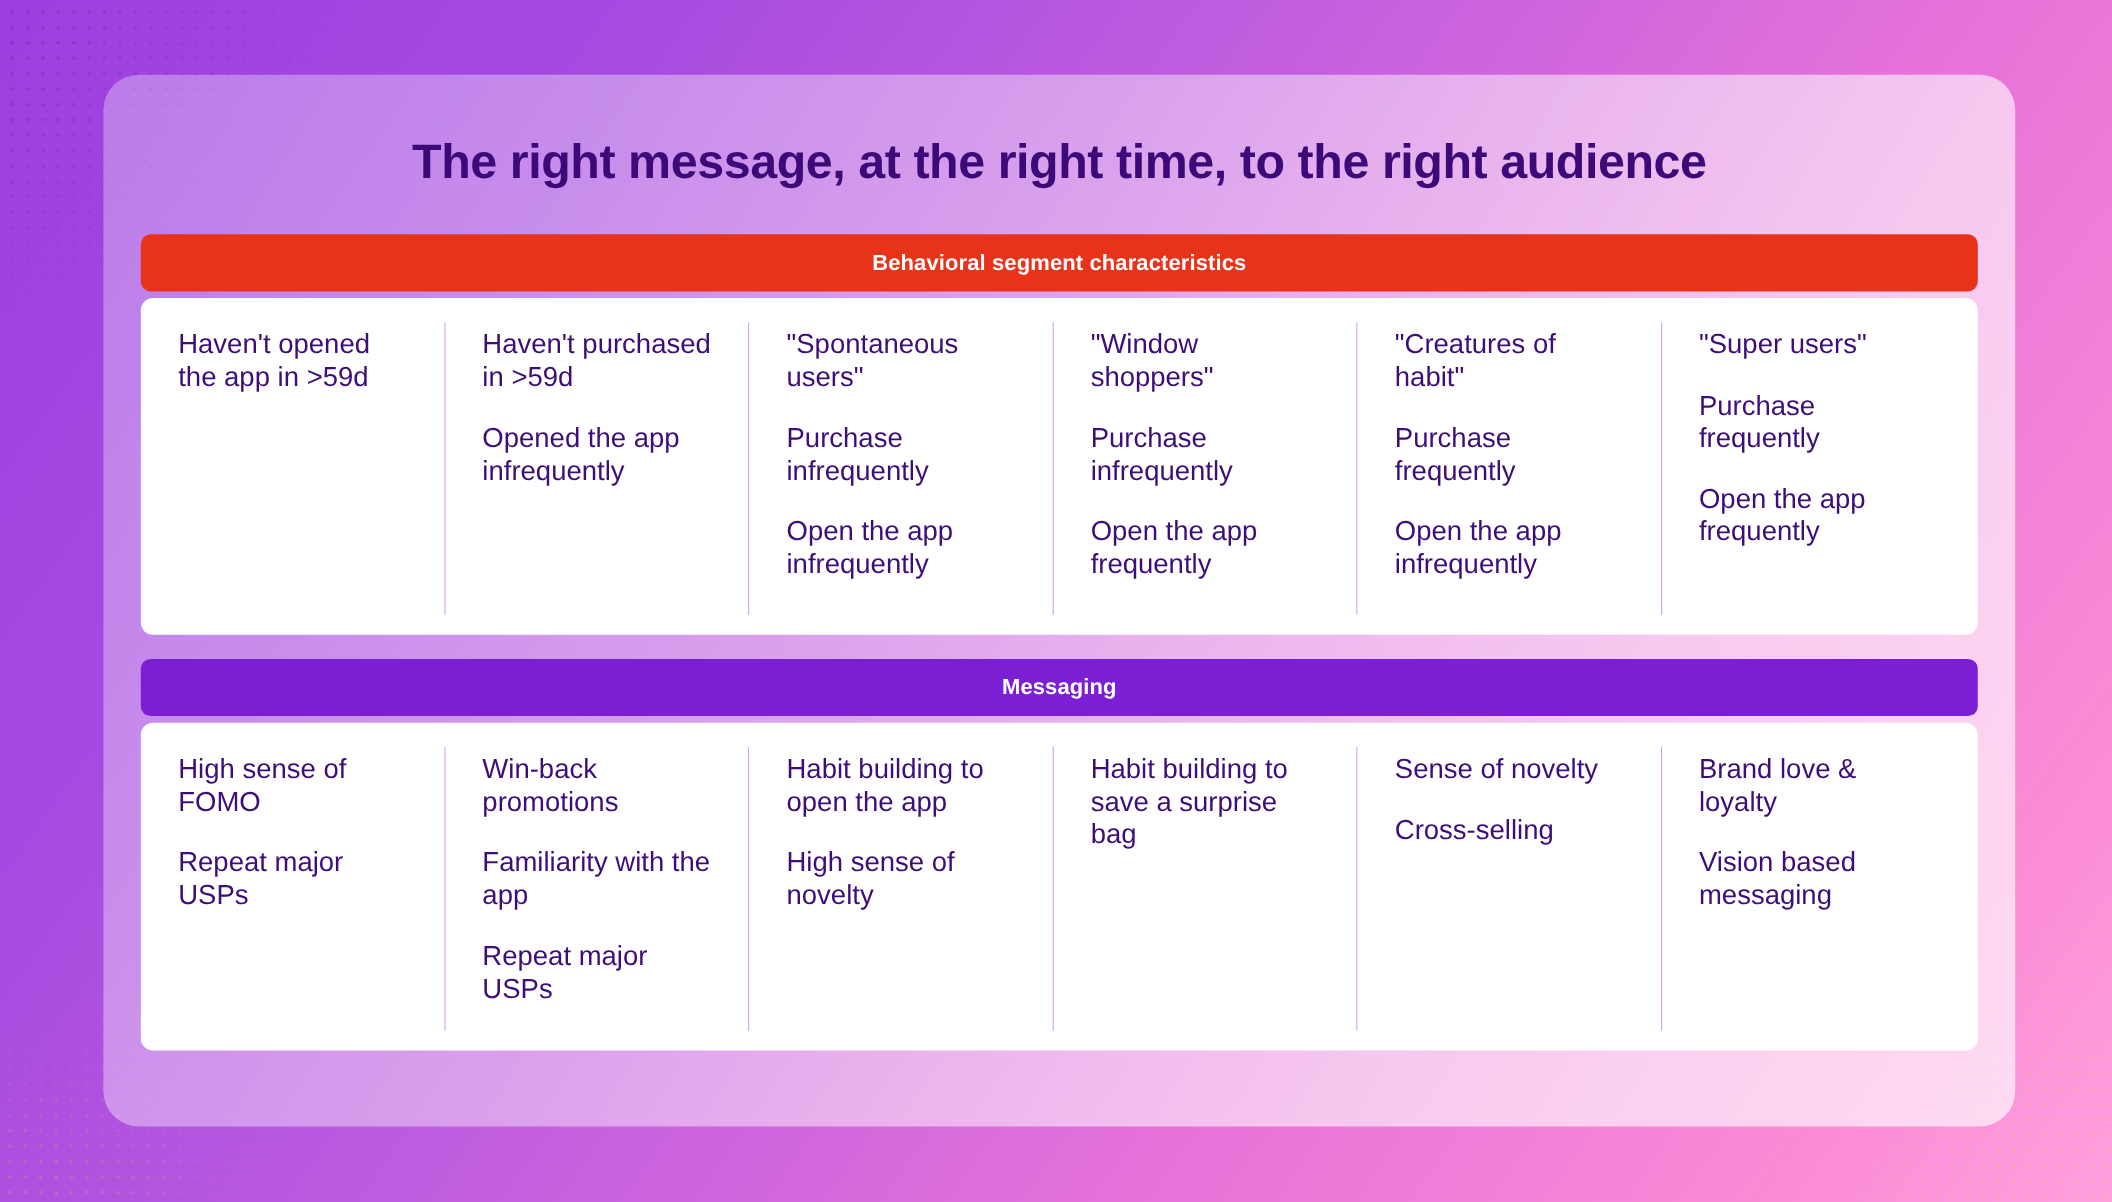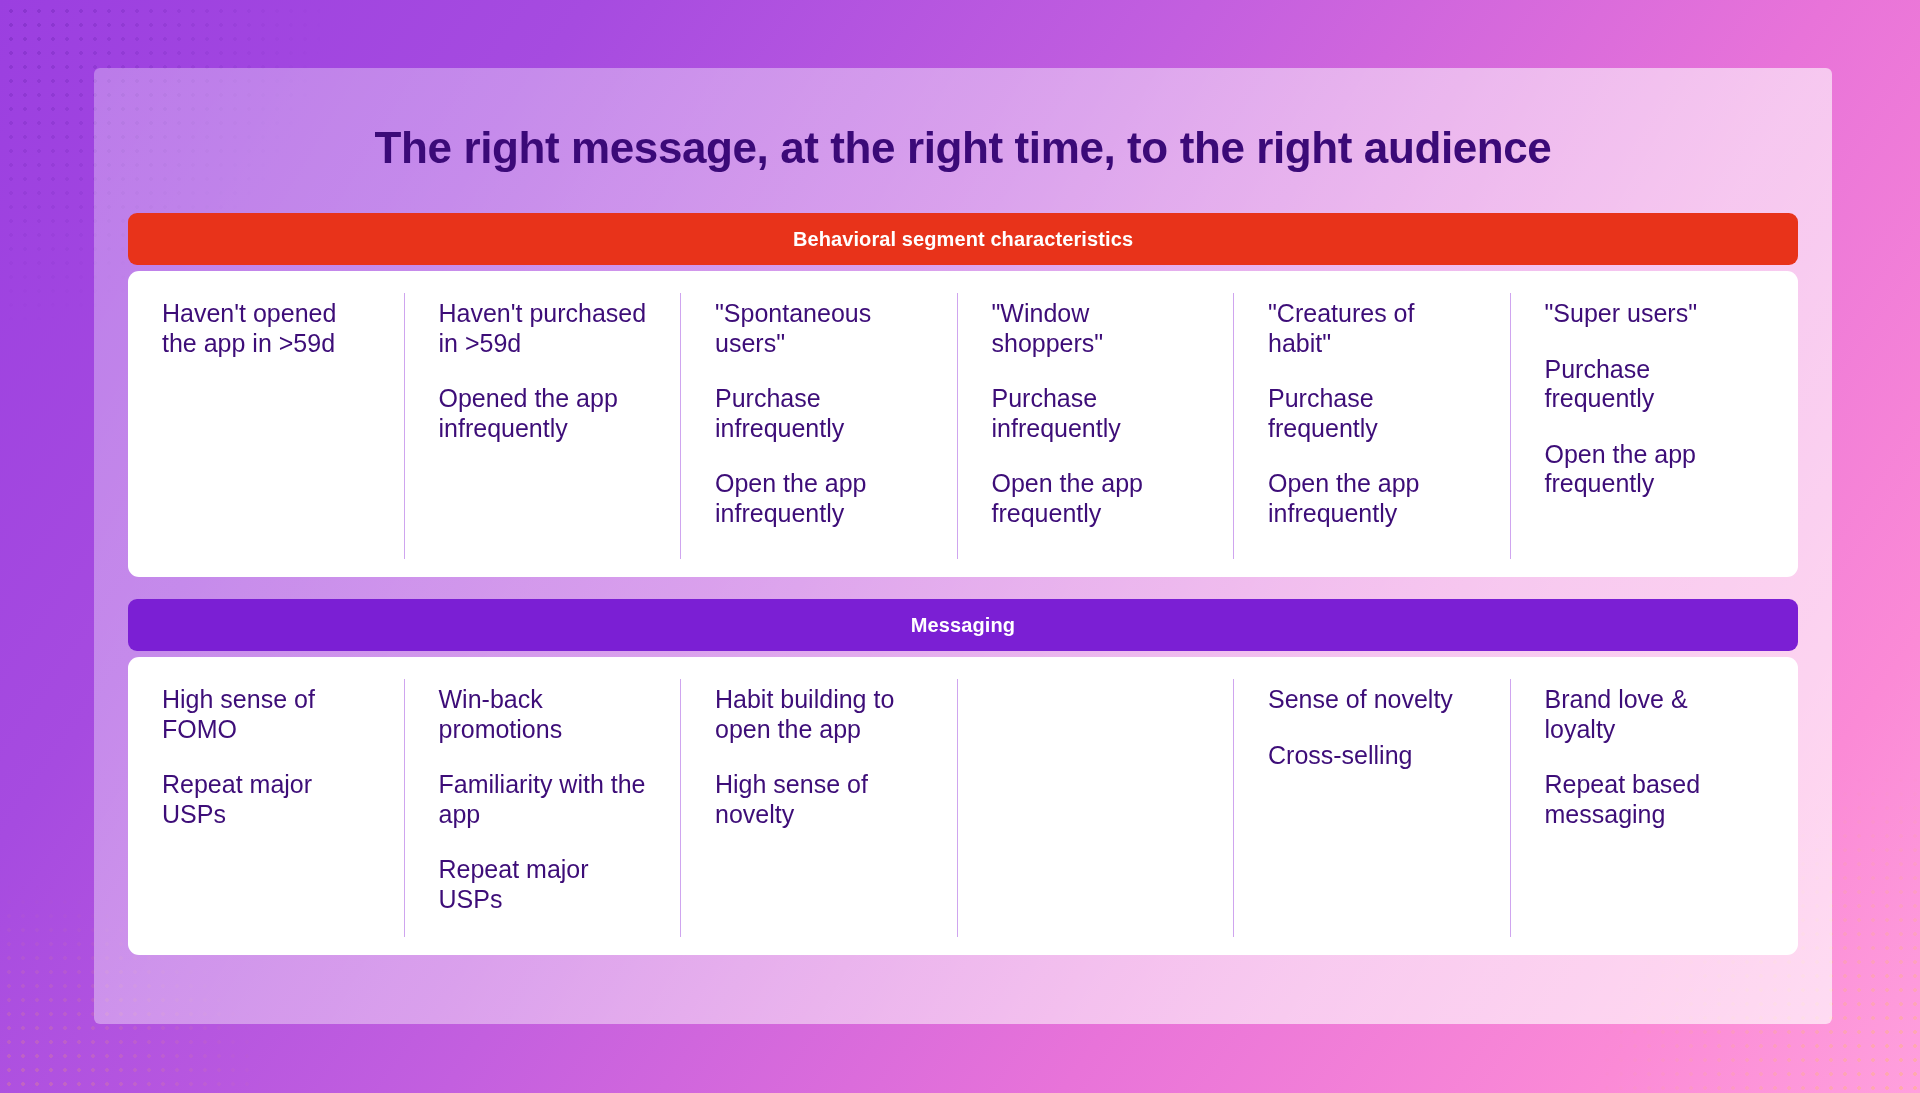--- a/index.html
+++ b/index.html
@@ -41,21 +41,21 @@
     background-image: radial-gradient(rgba(255,170,90,0.30) 1.6px, transparent 1.7px);
     -webkit-mask-image: radial-gradient(circle at 20% 100%, #000 0%, transparent 70%);
             mask-image: radial-gradient(circle at 20% 100%, #000 0%, transparent 70%);
   }
 
   
   .card {
     position:absolute;
     left:94px; top:68px;
     width:1738px; height:956px;
-    border-radius:6px;
+    border-radius:32px;
     background:linear-gradient(120deg,
         rgba(255,255,255,0.30) 0%,
         rgba(255,255,255,0.42) 40%,
         rgba(255,255,255,0.60) 75%,
         rgba(255,255,255,0.66) 100%);
     padding:0 34px;
   }
 
   .title {
     text-align:center;
@@ -176,28 +176,29 @@
         <div class="item">Familiarity with the app</div>
         <div class="item">Repeat major USPs</div>
       </div>
 
       <div class="col">
         <div class="item">Habit building to open the app</div>
         <div class="item">High sense of novelty</div>
       </div>
 
       <div class="col">
+        <div class="item">Habit building to save a surprise bag</div>
       </div>
 
       <div class="col">
         <div class="item">Sense of novelty</div>
         <div class="item">Cross-selling</div>
       </div>
 
       <div class="col">
         <div class="item">Brand love &amp; loyalty</div>
-        <div class="item">Repeat based messaging</div>
+        <div class="item">Vision based messaging</div>
       </div>
 
     </div>
   </div>
 
 </div>
 
 </body></html>

